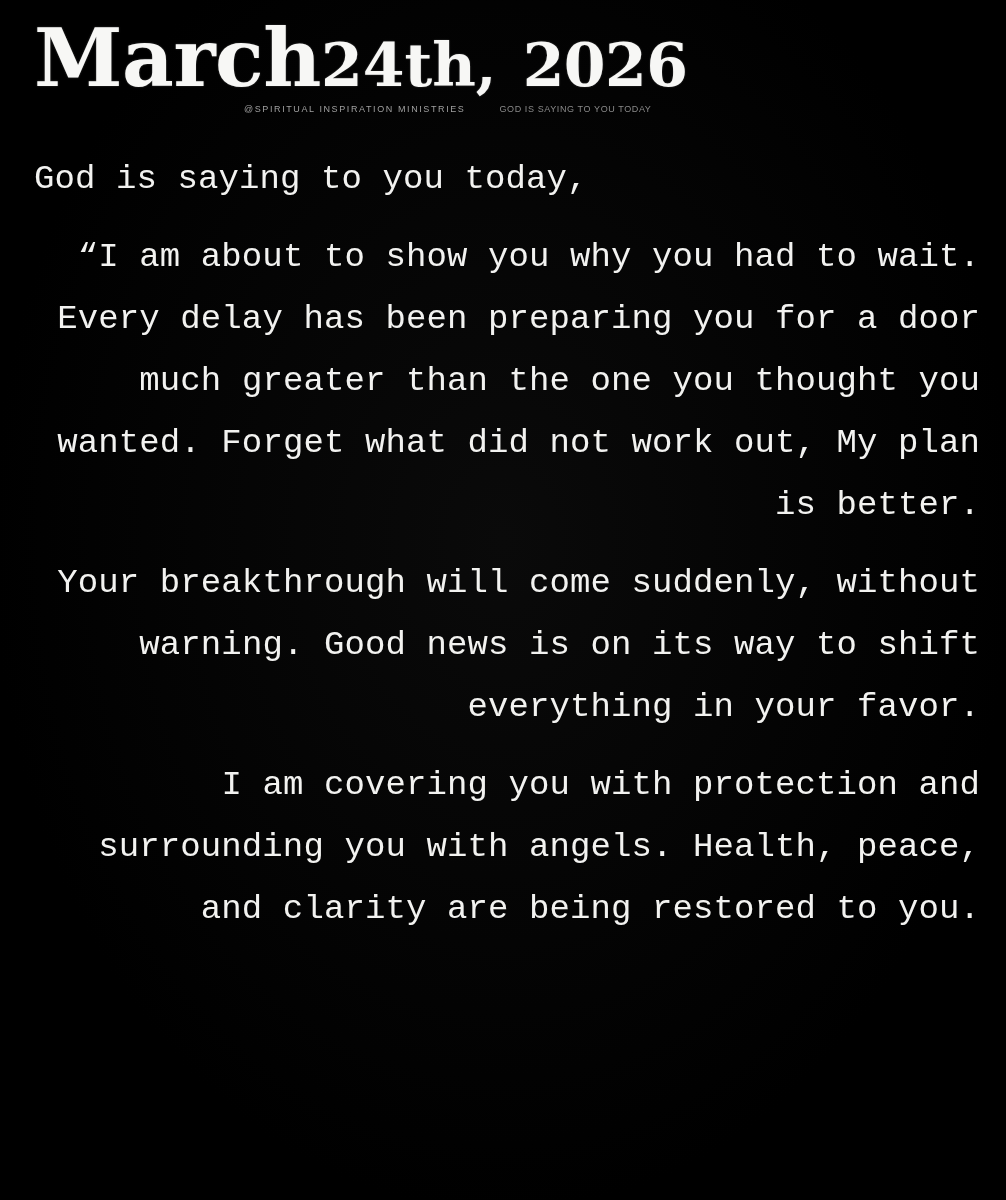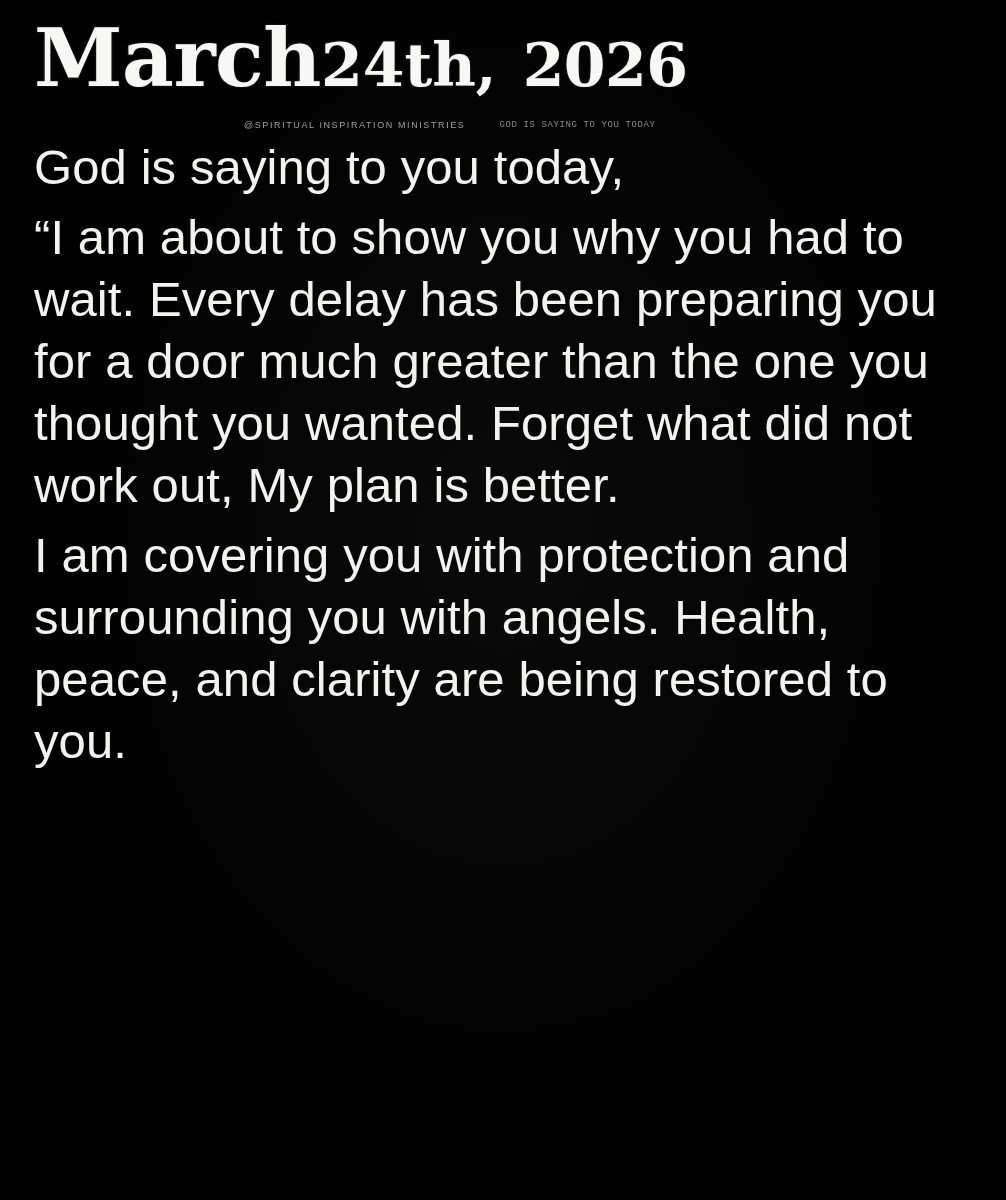--- a/index.html
+++ b/index.html
@@ -42,70 +42,71 @@
     font-size: 80px;
   }
   .headline .daynum {
     font-size: 60px;
     letter-spacing: 0px;
   }
   .headline .year {
     font-size: 60px;
   }
   .credits {
-    margin-top: 22px;
+    margin-top: 6px;
     margin-left: 210px;
     display: flex;
     gap: 34px;
     align-items: center;
     color: #8d8d8d;
     font-family: "Liberation Sans", sans-serif;
     font-size: 9px;
     letter-spacing: 1.6px;
   }
   .credits .handle {
     color: #a0a0a0;
   }
   .credits .tagline {
     color: #8a8a8a;
     letter-spacing: 0.6px;
-    font-family: Liberation Mono, monospace;
   }
   .body-text {
     position: absolute;
-    top: 136px;
+    top: 148px;
     left: 34px;
     right: 26px;
-    font-family: Liberation Sans, sans-serif;
-    font-size: 49px;
+    font-family: Liberation Mono, monospace;
+    font-size: 34px;
     line-height: 62px;
     color: #f2f2f0;
     letter-spacing: 0.1px;
   }
   .body-text p {
     margin: 0;
   }
   .body-text p + p {
-    margin-top: 8px;
+    margin-top: 16px;
+    text-align: right;
   }
 </style>
 </head>
 <body>
 
 <div class="poster">
 
   <div class="headline-block">
     <div class="headline">
       <span class="month">March</span><span class="daynum">24th,</span> <span class="year">2026</span>
     </div>
     <div class="credits">
       <span class="handle">@SPIRITUAL INSPIRATION MINISTRIES</span>
       <span class="tagline">GOD IS SAYING TO YOU TODAY</span>
     </div>
   </div>
 
   <div class="body-text">
     <p>God is saying to you today,</p>
     <p>“I am about to show you why you had to wait. Every delay has been preparing you for a door much greater than the one you thought you wanted. Forget what did not work out, My plan is better.</p>
+    <p>Your breakthrough will come suddenly, without warning. Good news is on its way to shift everything in your favor.</p>
     <p>I am covering you with protection and surrounding you with angels. Health, peace, and clarity are being restored to you.</p>
   </div>
 
 </div>
 
 </body></html>

